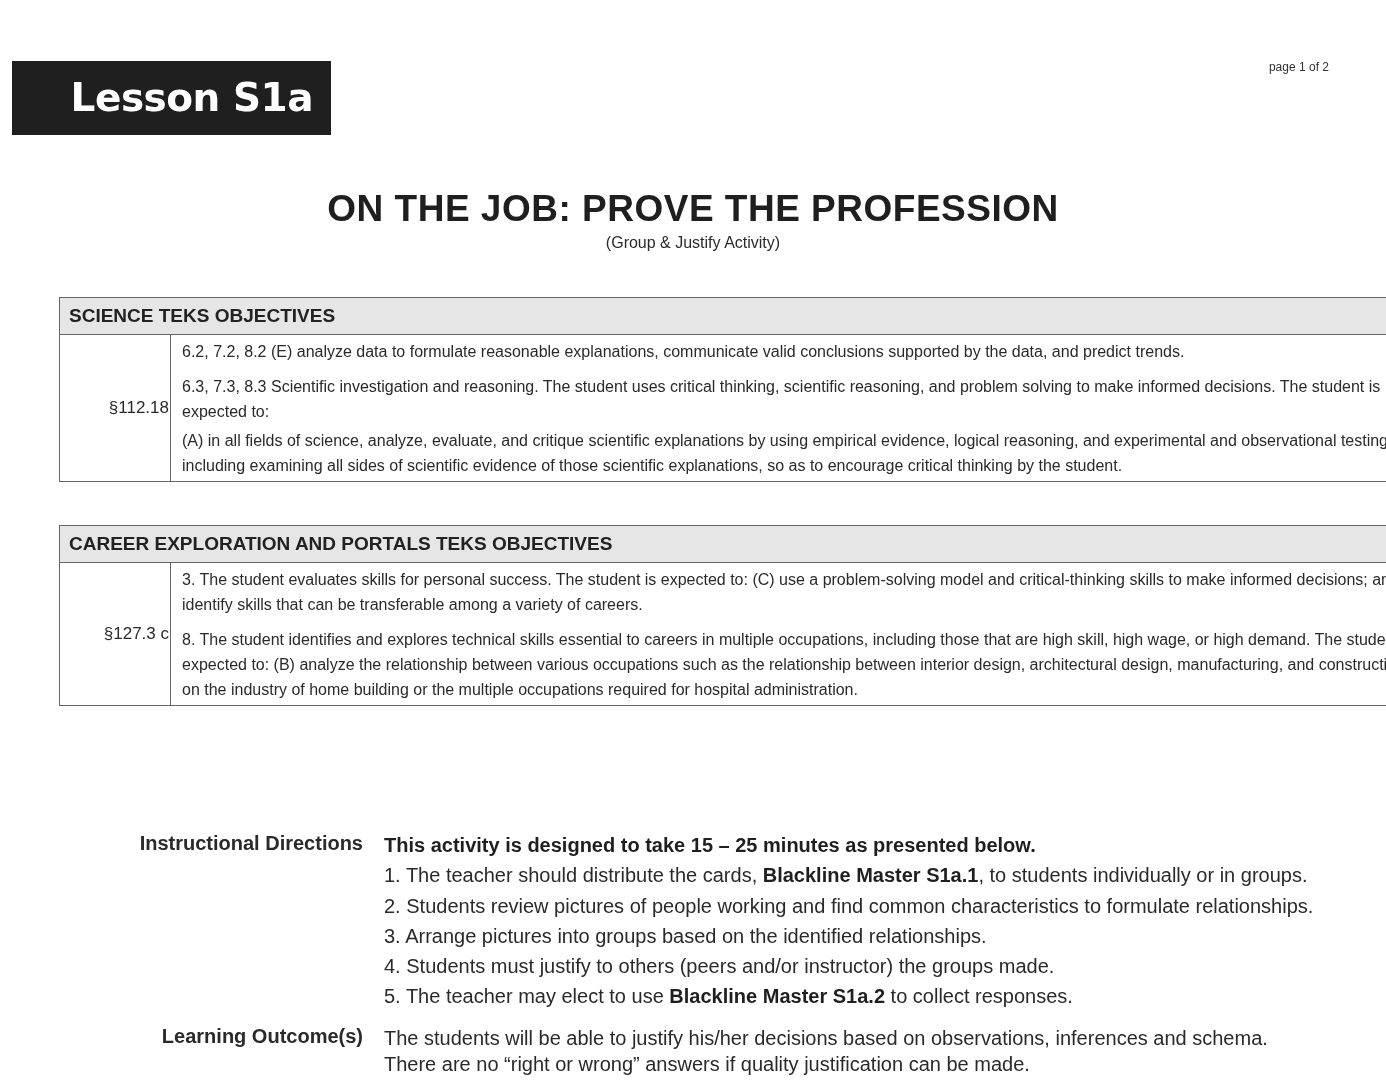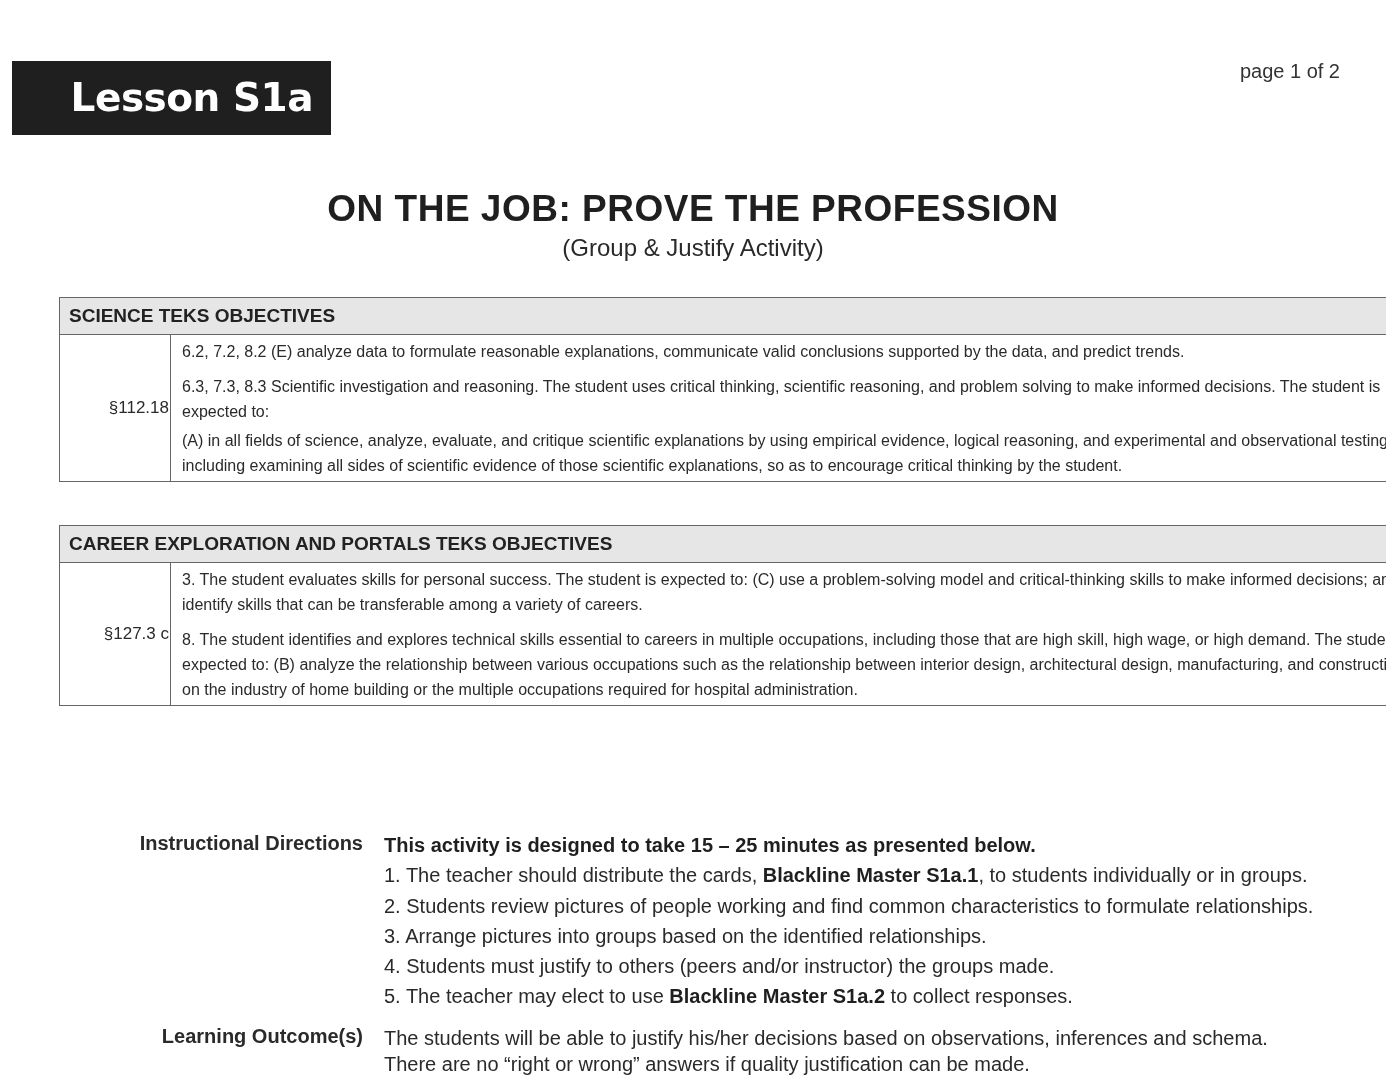--- a/index.html
+++ b/index.html
@@ -2,25 +2,25 @@
 <html><head>
 <meta charset="utf-8">
 <style>
   html, body { margin:0; padding:0; background:#ffffff; }
   body { width:1386px; height:1082px; position:relative; overflow:hidden;
          font-family:"Liberation Sans", sans-serif; color:#2a2a2a; }
   .lesson-banner { position:absolute; left:12px; top:61px; width:319px; height:74px;
          background:#1f1f1f; color:#fff; box-sizing:border-box; }
   .lesson-banner span { position:absolute; right:18px; top:14px; font-size:39px; font-weight:bold;
          font-family:"DejaVu Sans", sans-serif; letter-spacing:-0.5px; }
-  .page-num { position:absolute; right:46px; top:60px; font-size:20px; color:#333; }
+  .page-num { position:absolute; right:57px; top:60px; font-size:12px; color:#333; }
   .title { position:absolute; left:0; width:1386px; top:188px; text-align:center;
          font-size:37px; font-weight:bold; color:#1f1f1f; letter-spacing:0.5px; }
   .subtitle { position:absolute; left:0; width:1386px; top:234px; text-align:center;
-         font-size:24px; color:#2a2a2a; }
+         font-size:16px; color:#2a2a2a; }
   table.teks { position:absolute; left:59px; width:1378px; border-collapse:collapse;
          font-size:16px; color:#2a2a2a; }
   table.teks td, table.teks th { border:1.5px solid #666; }
   table.teks th { background:#e6e6e6; text-align:left; font-size:19px; font-weight:bold;
          padding:0 9px; height:36px; color:#222; }
   td.code { width:108px; text-align:right; vertical-align:middle; font-size:17px; }
   td.body { padding:4px 10px 3px 11px; vertical-align:top; line-height:25px; }
   td.body p { margin:0 0 10px 0; }
   td.body p:last-child { margin-bottom:0; }
   td.body p.tight { margin-bottom:4px; }

